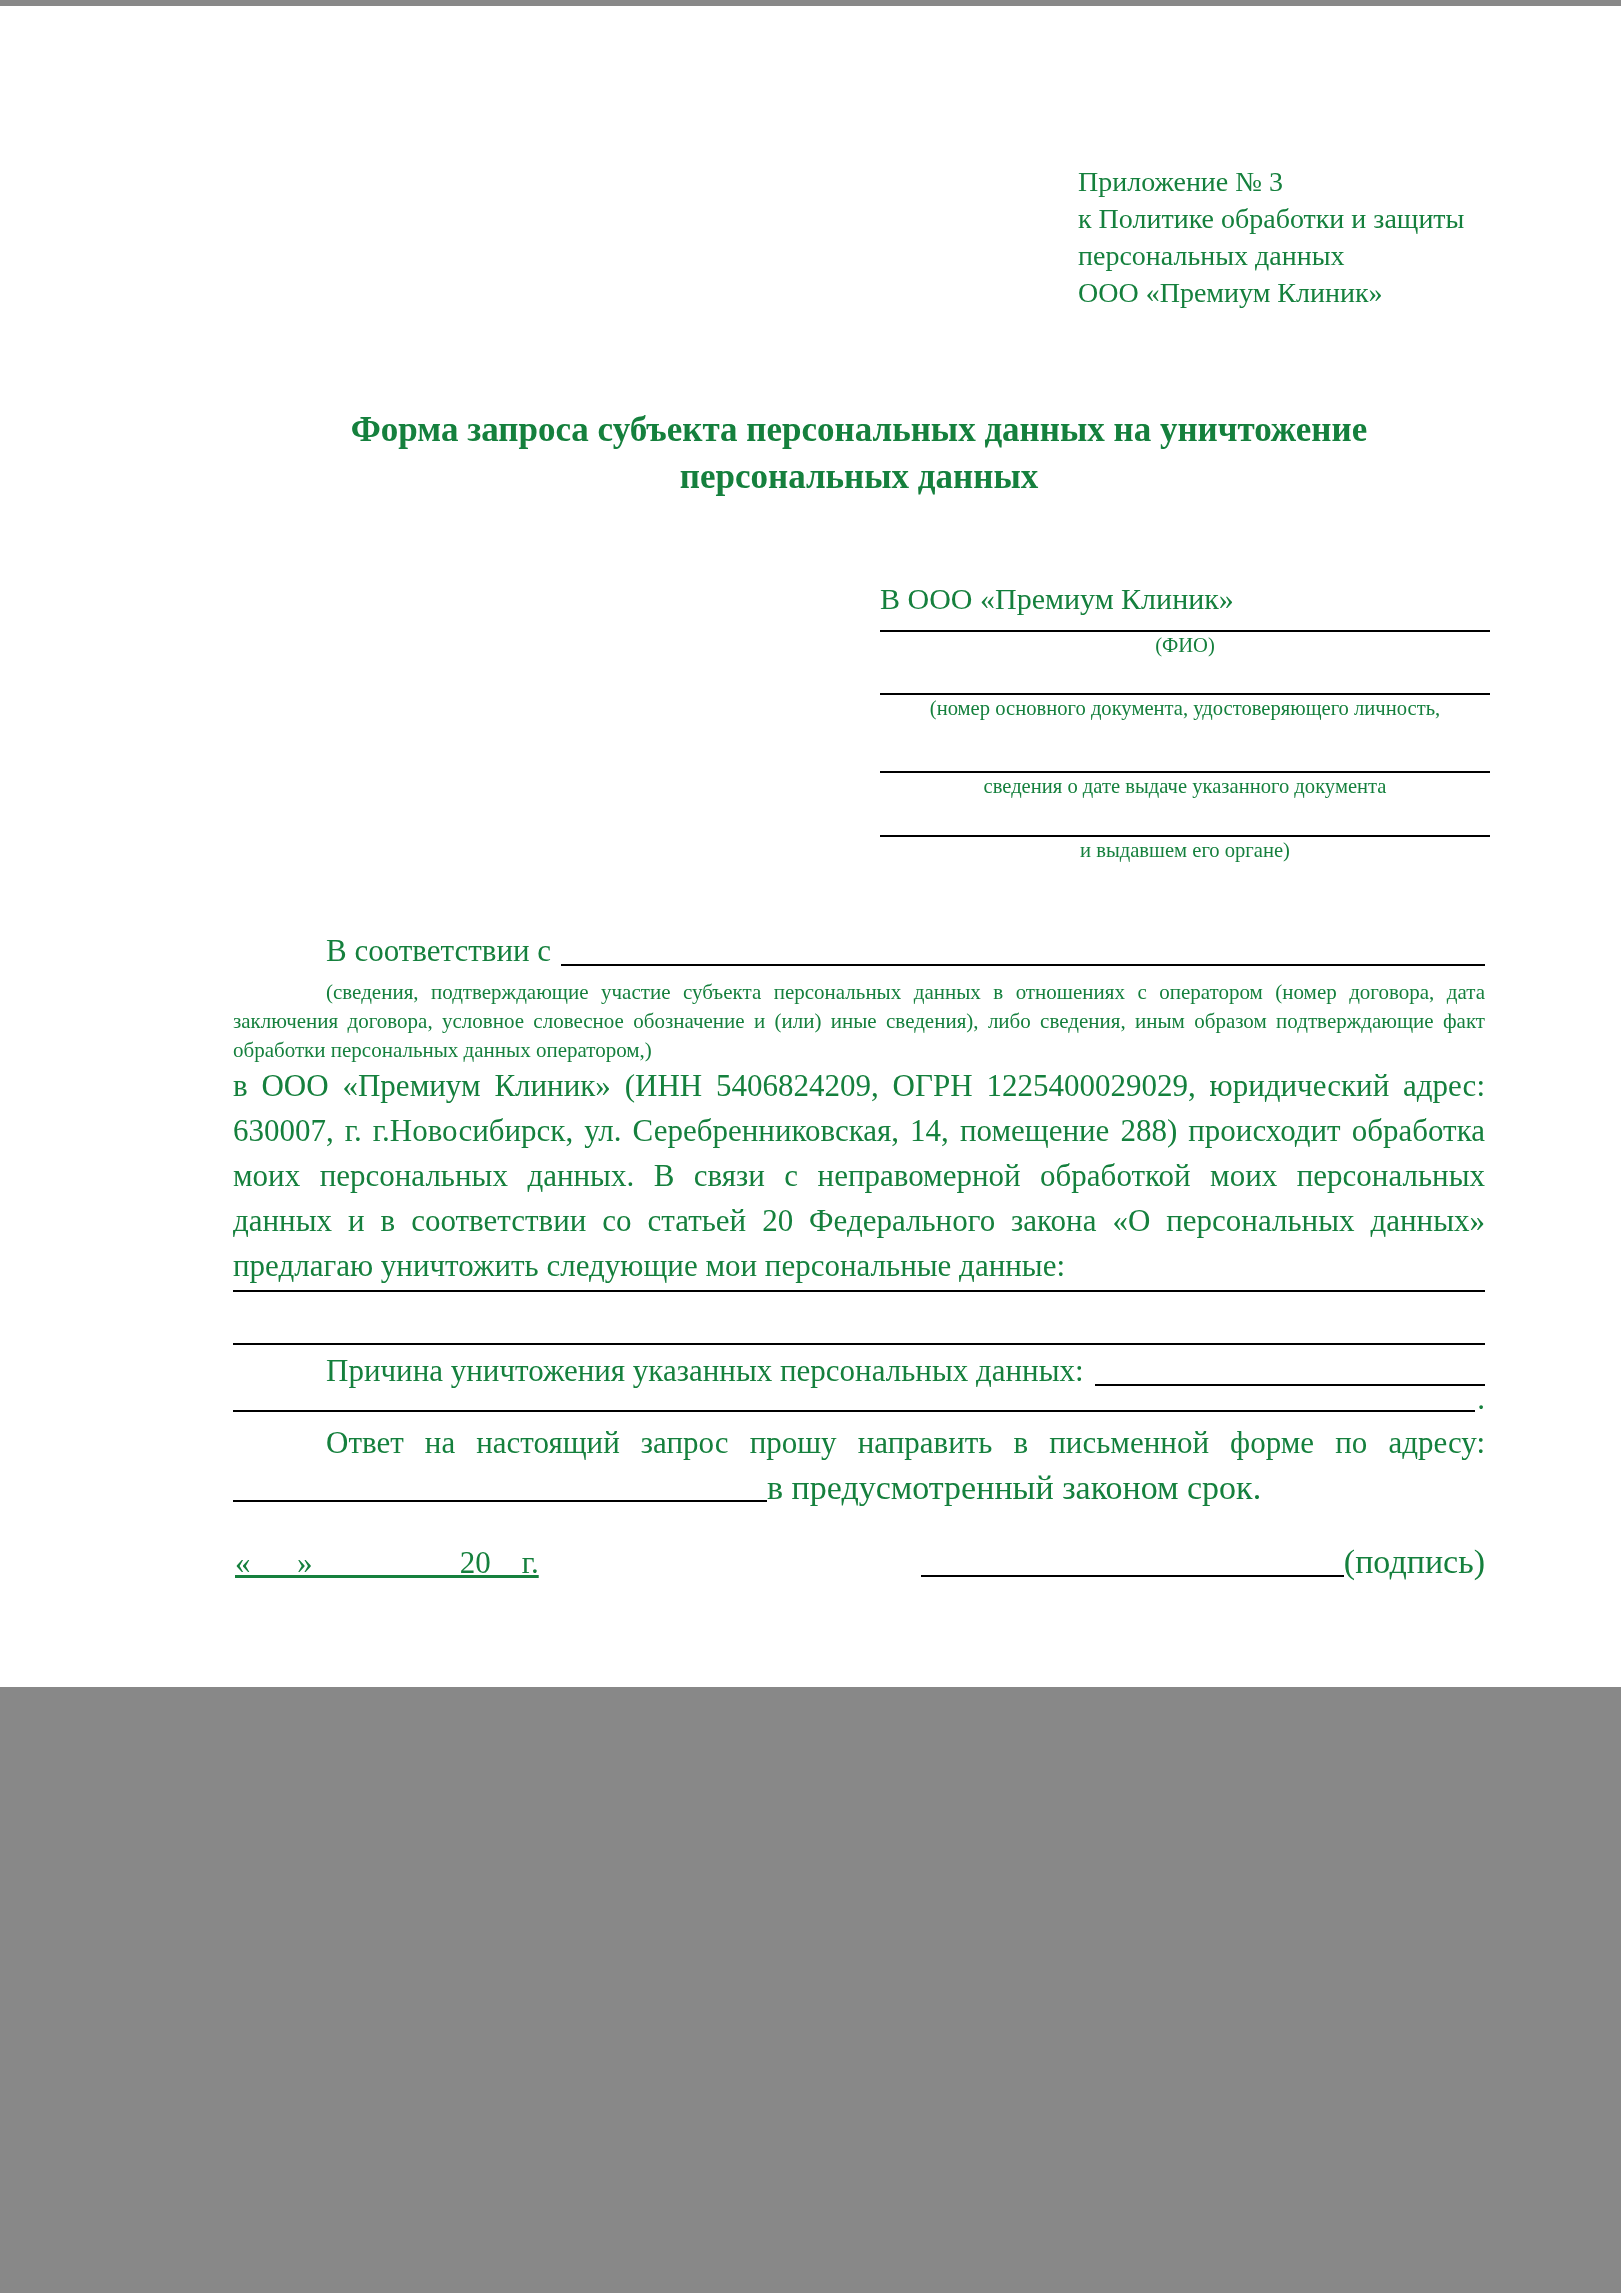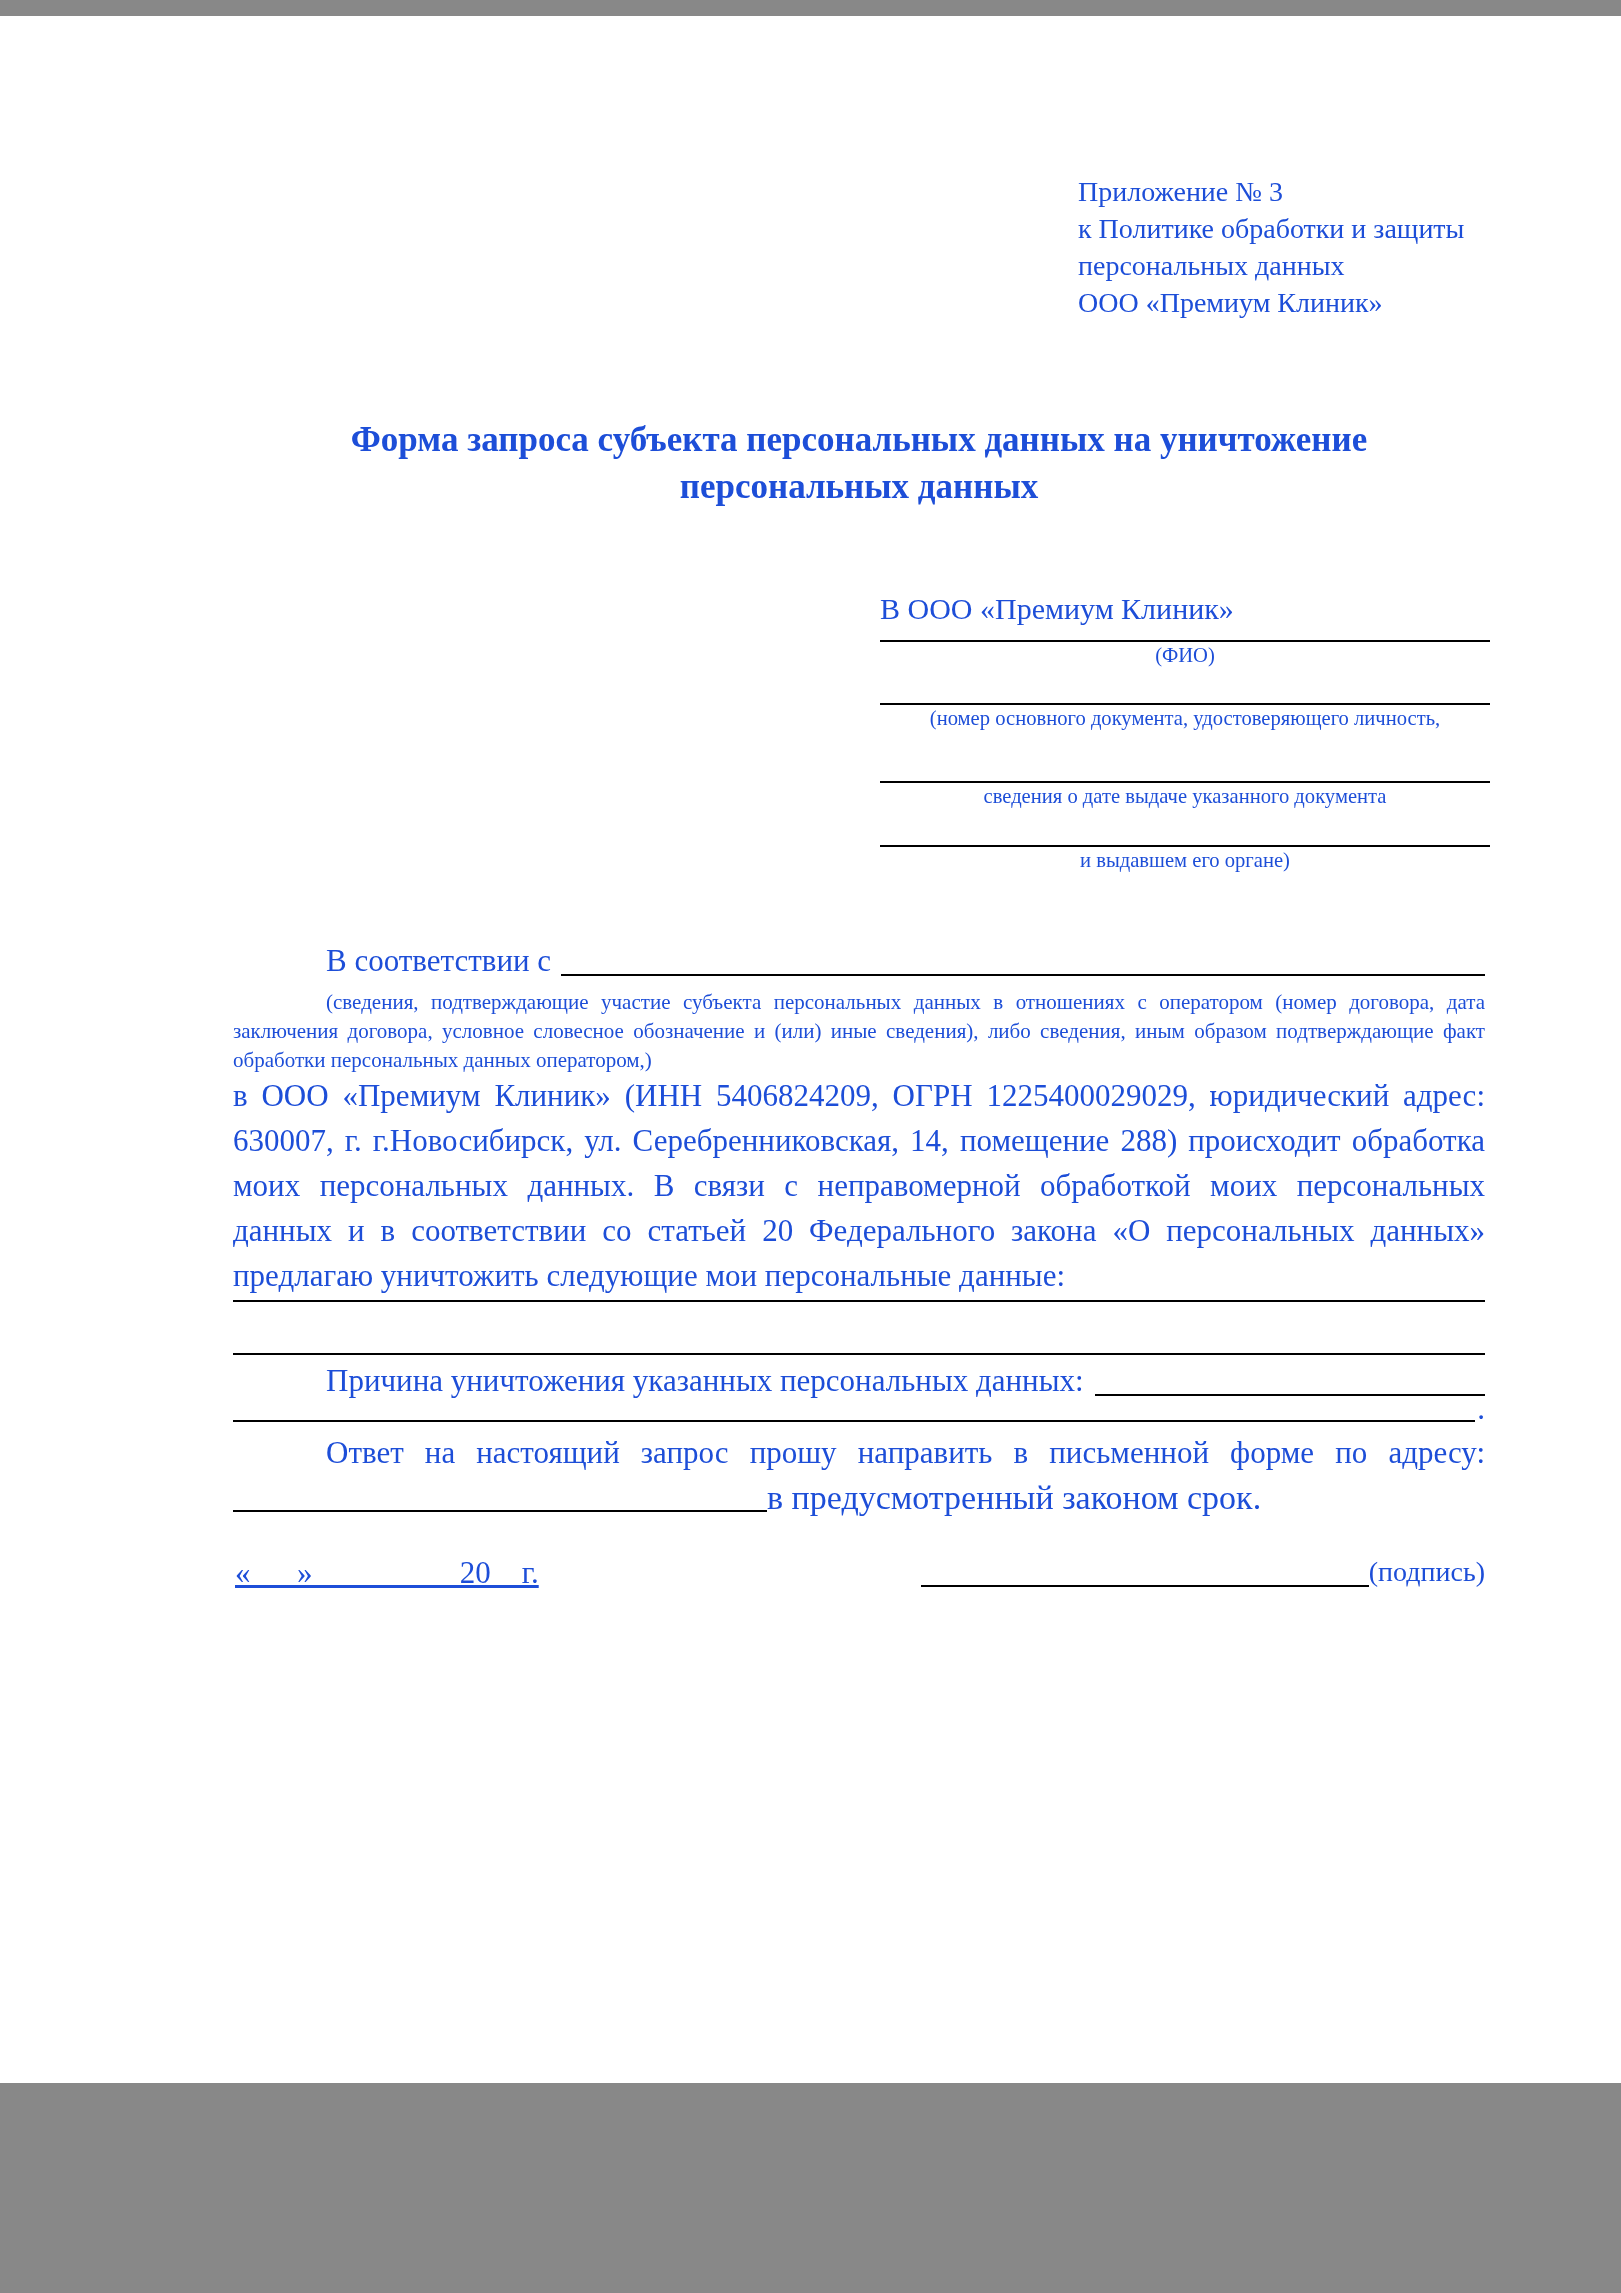--- a/index.html
+++ b/index.html
@@ -1,22 +1,22 @@
 <!DOCTYPE html>
 <html><head>
 <meta charset="utf-8">
 <style>
   html, body { margin:0; padding:0; background:#888; }
   .page {
     position: relative;
     width: 1621px;
-    height: 2067px;
-    margin: 16px auto;
+    height: 1681px;
+    margin: 6px auto;
     background: #ffffff;
-    color: #1d4ed8;
+    color: #15803d;
     font-family: "Liberation Serif", "DejaVu Serif", serif;
     overflow: hidden;
   }
   
   .annex {
     position: absolute;
     left: 1078px; top: 157px;
     font-size: 28px; line-height: 37px;
     white-space: nowrap;
   }
@@ -121,21 +121,21 @@
   
   .datefield {
     position: absolute;
     left: 235px; top: 1539px;
     font-size: 31px; white-space: nowrap; text-decoration: underline;
   }
   .signature {
     position: absolute;
     left: 921px; top: 1529px; width: 564px; height: 47px;
     display: flex; align-items: flex-end;
-    font-size: 28px; line-height: 40px;
+    font-size: 34px; line-height: 40px;
   }
   .signature .fill { border-bottom: 2.9px solid #000; }
   .signature .cap { white-space: nowrap; }
 </style>
 </head>
 <body>
 
 <div class="page">
 
   <div class="annex">

